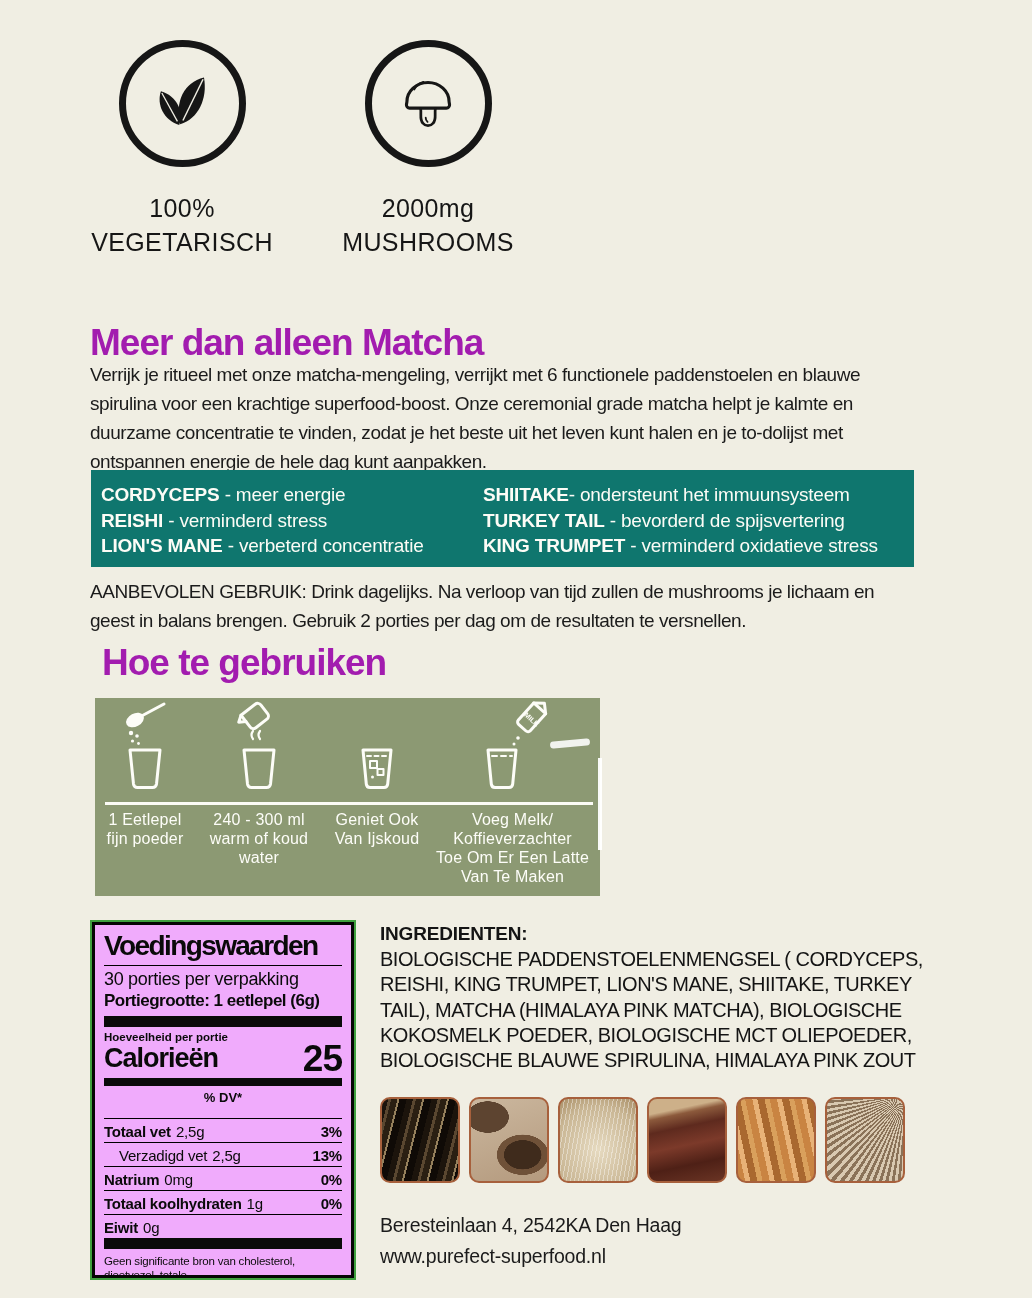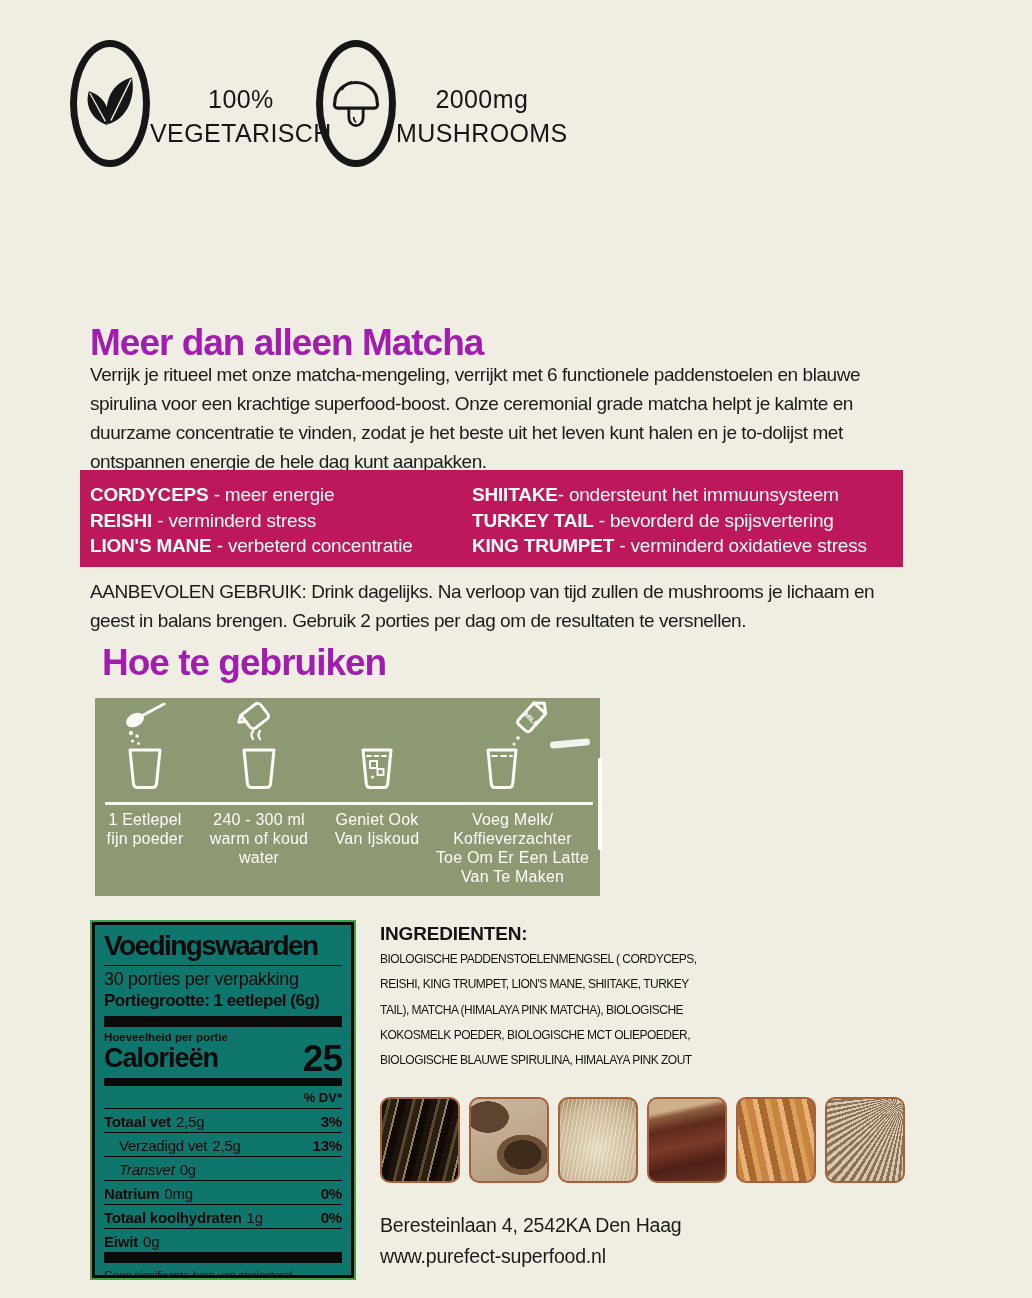--- a/index.html
+++ b/index.html
@@ -5,33 +5,33 @@
   html,body { margin:0; padding:0; }
   body {
     width:1032px; height:1298px; position:relative;
     background:#F0EEE3; color:#141414;
     font-family:"Liberation Sans", sans-serif;
     overflow:hidden;
   }
   .pre { white-space:pre-line; }
 
   
-  .badge { position:absolute; top:40px; width:224px; display:flex; flex-direction:row; align-items:center; }
+  .badge { position:absolute; top:40px; width:224px; display:flex; flex-direction:column; align-items:center; }
   .badge-circle {
     width:113px; height:113px; border:7px solid #161616; border-radius:50%;
     display:flex; align-items:center; justify-content:center;
   }
   .badge-text { margin-top:24px; text-align:center; font-size:25px; line-height:34px; letter-spacing:.4px; color:#161616; }
 
   
   .h1 { position:absolute; left:90px; font-size:37px; font-weight:800; letter-spacing:-1px; color:#a21caf; }
   .body-text { position:absolute; left:90px; font-size:19px; line-height:29px; letter-spacing:-0.45px; color:#1b1b1b; }
 
   
-  .benefits { position:absolute; left:80px; top:470px; width:823px; height:97px; background:#be185d; color:#FCFCF6; }
+  .benefits { position:absolute; left:91px; top:470px; width:823px; height:97px; background:#0f766e; color:#FCFCF6; }
   .bcol { position:absolute; top:12px; font-size:19px; line-height:25.5px; letter-spacing:-0.2px; white-space:nowrap; }
   .bcol.left { left:10px; }
   .bcol.right { left:392px; }
   .bcol b { font-weight:700; }
 
   
   .usage { position:absolute; left:95px; top:698px; width:505px; height:198px; background:#8C9973; }
   .step { position:absolute; top:0; text-align:center; color:#FDFDF8; }
   .step .lbl { position:absolute; top:112px; left:0; right:0; font-size:16px; line-height:19px; letter-spacing:.2px; }
   .step svg { position:absolute; top:0; left:50%; transform:translateX(-50%); }
@@ -39,44 +39,44 @@
   .s2 { left:106px; width:116px; }
   .s3 { left:226px; width:112px; }
   .s4 { left:330px; width:175px; }
   .divider { position:absolute; left:10px; top:104px; width:488px; height:2.5px; background:#FBFBF5; }
   .ub-strip { position:absolute; right:-2px; top:60px; width:4px; height:92px; background:rgba(255,255,255,.95); }
   .ub-blob { position:absolute; left:455px; top:42px; width:40px; height:7px; border-radius:4px;
              background:rgba(255,255,255,.88); transform:rotate(-5deg); }
 
   
   .nf { position:absolute; left:92px; top:922px; width:262px; height:356px; box-sizing:border-box;
-        background:#0f766e; border:3px solid #050505; outline:2px solid #3FA03F;
+        background:#f0abfc; border:3px solid #050505; outline:2px solid #3FA03F;
         padding:5px 9px; overflow:hidden; color:#0a0a0a; }
   .nf-title { font-size:28px; font-weight:800; letter-spacing:-1.6px; border-bottom:1.5px solid #000; padding-bottom:3px; white-space:nowrap; }
   .nf-servings { font-size:18px; letter-spacing:-0.3px; padding-top:3px; }
   .nf-size { font-size:17px; font-weight:800; letter-spacing:-0.5px; padding:1px 0 5px; }
   .nf-bar { height:11px; background:#0a0a0a; }
   .nf-bar-med { height:8px; }
   .nf-amount { font-size:11.5px; font-weight:800; margin-top:4px; }
   .nf-cal { display:flex; justify-content:space-between; align-items:flex-end; margin-bottom:4px; }
   .nf-cal .cl { font-size:27px; font-weight:800; letter-spacing:-1px; }
   .nf-cal .cv { font-size:37px; font-weight:800; line-height:.85; letter-spacing:-1px; }
-  .nf-dvh { text-align:right; font-size:13px; font-weight:800; padding:4px 0 3px; border-bottom:1.5px solid #000; }
+  .nf-dvh { text-align:center; font-size:13px; font-weight:800; padding:4px 0 13px; border-bottom:1.5px solid #000; }
   .nf-row { display:flex; justify-content:space-between; align-items:baseline; font-size:15px;
             padding:3.5px 0 2.5px; border-bottom:1.5px solid #000; letter-spacing:-0.2px; }
   .nf-row .qty { margin-left:5px; }
   .nf-row .dv { font-weight:800; }
   .nm-bold { font-weight:800; }
   .nm-ital { font-style:italic; }
   .ind { padding-left:15px; }
   .nf-note { font-size:11.5px; line-height:14px; letter-spacing:-0.2px; padding-top:5px; }
 
   
   .ing-head { position:absolute; left:380px; top:923px; font-size:19px; font-weight:700; letter-spacing:-0.2px; }
-  .ing-body { position:absolute; left:380px; top:947px; width:585px; font-size:12px; line-height:25.3px; letter-spacing:-0.5px; }
+  .ing-body { position:absolute; left:380px; top:947px; width:585px; font-size:20px; line-height:25.3px; letter-spacing:-0.5px; }
 
   
   .gallery { position:absolute; left:380px; top:1097px; display:flex; gap:9px; }
   .tile { width:76px; height:82px; border:2px solid #A7603C; border-radius:10px; box-sizing:content-box; overflow:hidden; }
   .g1 { background:repeating-linear-gradient(104deg,#1c140c 0 6px,#5a4730 6px 9px,#2a1f12 9px 15px,#95805c 15px 17px,#0f0a06 17px 24px); }
   .g2 { background:radial-gradient(ellipse 58% 42% at 68% 68%,#3f2b1c 0 42%,#6f5138 43% 58%,rgba(0,0,0,0) 59%),
                  radial-gradient(ellipse 55% 38% at 22% 22%,#5d4430 0 50%,rgba(0,0,0,0) 51%),
                  linear-gradient(160deg,#cbb79e,#b49a7e); }
   .g3 { background:repeating-linear-gradient(100deg,rgba(255,255,255,.4) 0 1px,rgba(0,0,0,0) 1px 4px),
                  radial-gradient(circle at 50% 62%,#e6dac0,#c9b694 68%,#a98f67); }
@@ -226,24 +226,20 @@
 
   <div class="nf-row">
     <span><span class="nm-bold">Totaal vet</span><span class="qty">2,5g</span></span>
     <span class="dv">3%</span>
   </div>
   <div class="nf-row">
     <span class="ind"><span>Verzadigd vet</span><span class="qty">2,5g</span></span>
     <span class="dv">13%</span>
   </div>
   <div class="nf-row">
-    <span class="ind"><span class="nm-ital">Transvet</span><span class="qty">0g</span></span>
-    <span class="dv"></span>
-  </div>
-  <div class="nf-row">
     <span><span class="nm-bold">Natrium</span><span class="qty">0mg</span></span>
     <span class="dv">0%</span>
   </div>
   <div class="nf-row">
     <span><span class="nm-bold">Totaal koolhydraten</span><span class="qty">1g</span></span>
     <span class="dv">0%</span>
   </div>
   <div class="nf-row" style="border-bottom:none">
     <span><span class="nm-bold">Eiwit</span><span class="qty">0g</span></span>
     <span class="dv"></span>

